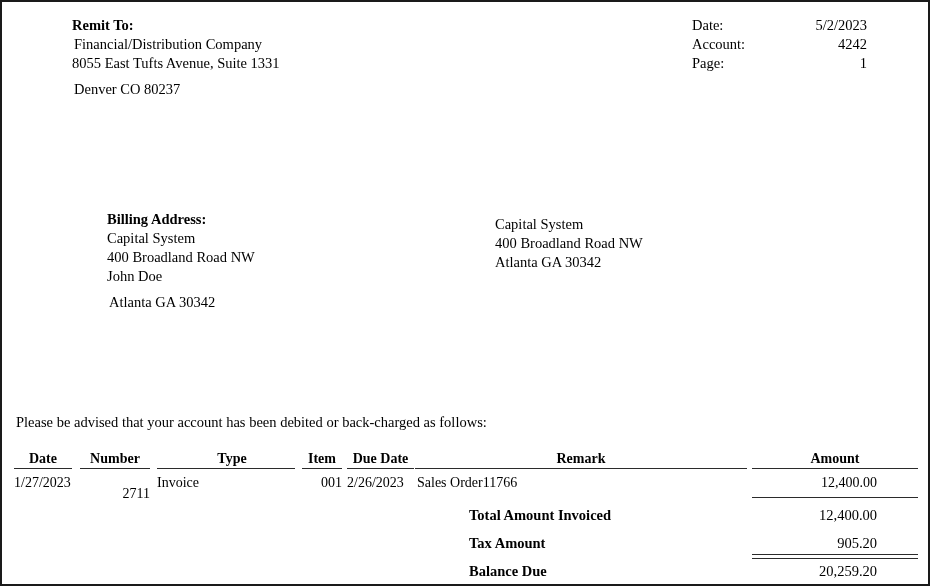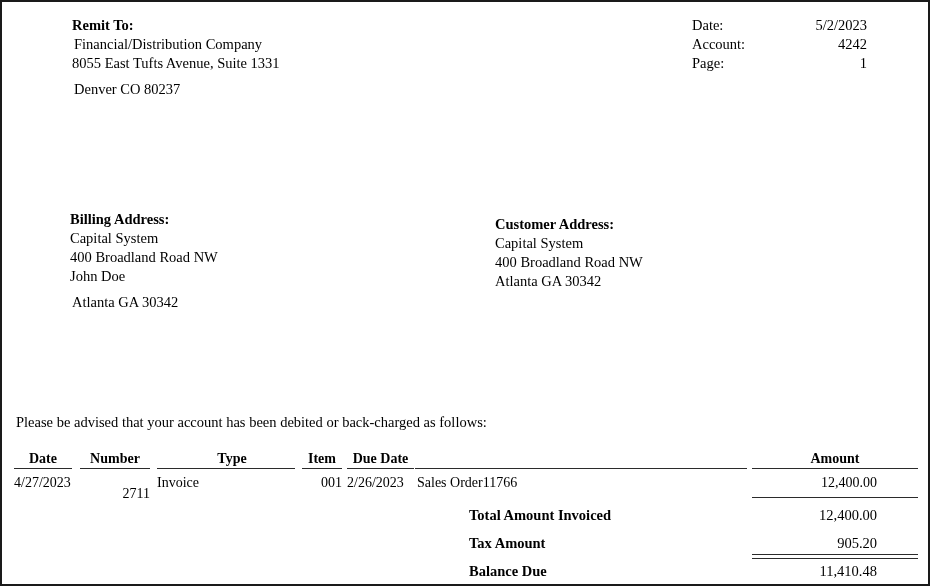--- a/index.html
+++ b/index.html
@@ -40,21 +40,21 @@
 
   
   #remit-block { left: 70px; top: 14px; width: 340px; }
   #remit-block .addr-line { font-size: 14.5px; line-height: 19px; }
   #remit-block .line-head { font-weight: bold; }
   .indent-line { padding-left: 2px; }
   .gap-above { margin-top: 7px; }
 
   
   #billing-block { left: 68px; top: 208px; width: 330px; }
-  #billing-block .addr-line { font-size: 14.5px; line-height: 19px; }
+  #billing-block .addr-line { font-size: 14.5px; line-height: 19px; margin-left: 37px; }
   #billing-block .line-head { font-weight: bold; }
 
   
   #customer-block { left: 493px; top: 213px; width: 330px; }
   #customer-block .addr-line { font-size: 14.5px; line-height: 19px; }
   #customer-block .line-head { font-weight: bold; }
 
   
   #advisory {
     left: 14px;
@@ -144,60 +144,60 @@
 
   <div id="billing-block" class="abs">
     <div class="addr-line line-head">Billing Address:</div>
     <div class="addr-line">Capital System</div>
     <div class="addr-line">400 Broadland Road NW</div>
     <div class="addr-line">John Doe</div>
     <div class="addr-line indent-line gap-above">Atlanta GA 30342</div>
   </div>
 
   <div id="customer-block" class="abs">
-    <div class="addr-line line-head">Customer Address:</div>
     <div class="addr-line">Capital System</div>
     <div class="addr-line">400 Broadland Road NW</div>
     <div class="addr-line">Atlanta GA 30342</div>
   </div>
 
   <div id="advisory" class="abs">Please be advised that your account has been debited or back-charged as follows:</div>
 
   <div id="table-area" class="abs">
 
     <div class="col hdr" style="left:12px;  width:58px;">Date</div>
     <div class="col hdr" style="left:78px;  width:70px;">Number</div>
     <div class="col hdr" style="left:161px; width:138px;">Type</div>
     <div class="col hdr" style="left:300px; width:40px;">Item</div>
     <div class="col hdr" style="left:345px; width:67px;">Due Date</div>
+    <div class="col hdr" style="left:413px; width:332px;">Remark</div>
     <div class="col hdr" style="left:750px; width:166px;">Amount</div>
 
     <div class="hdr-rule" style="left:12px;  width:58px;"></div>
     <div class="hdr-rule" style="left:78px;  width:70px;"></div>
     <div class="hdr-rule" style="left:155px; width:138px;"></div>
     <div class="hdr-rule" style="left:300px; width:40px;"></div>
     <div class="hdr-rule" style="left:345px; width:67px;"></div>
     <div class="hdr-rule" style="left:413px; width:332px;"></div>
     <div class="hdr-rule" style="left:750px; width:166px;"></div>
 
-    <div class="col cell lalign" style="left:12px;  width:80px;">4/27/2023</div>
+    <div class="col cell lalign" style="left:12px;  width:80px;">1/27/2023</div>
     <div class="col cell ralign" style="left:78px;  width:70px;margin-top:11px;">2711</div>
     <div class="col cell lalign" style="left:155px; width:138px;">Invoice</div>
     <div class="col cell ralign" style="left:300px; width:40px;">001</div>
     <div class="col cell lalign" style="left:345px; width:70px;">2/26/2023</div>
     <div class="col cell lalign" style="left:415px; width:332px;">Sales Order11766</div>
     <div class="col cell ralign" style="left:756px; width:119px;">12,400.00</div>
 
     <div class="total-rule" style="top:47px;"></div>
 
     <div class="total-label" style="top:56px;">Total Amount Invoiced</div>
     <div class="total-value" style="top:56px;">12,400.00</div>
 
     <div class="total-label" style="top:84px;">Tax Amount</div>
     <div class="total-value" style="top:84px;">905.20</div>
 
     <div class="total-rule double" style="top:104px;"></div>
 
     <div class="total-label" style="top:112px;">Balance Due</div>
-    <div class="total-value" style="top:112px;">11,410.48</div>
+    <div class="total-value" style="top:112px;">20,259.20</div>
   </div>
 
 </div>
 
 </body></html>

